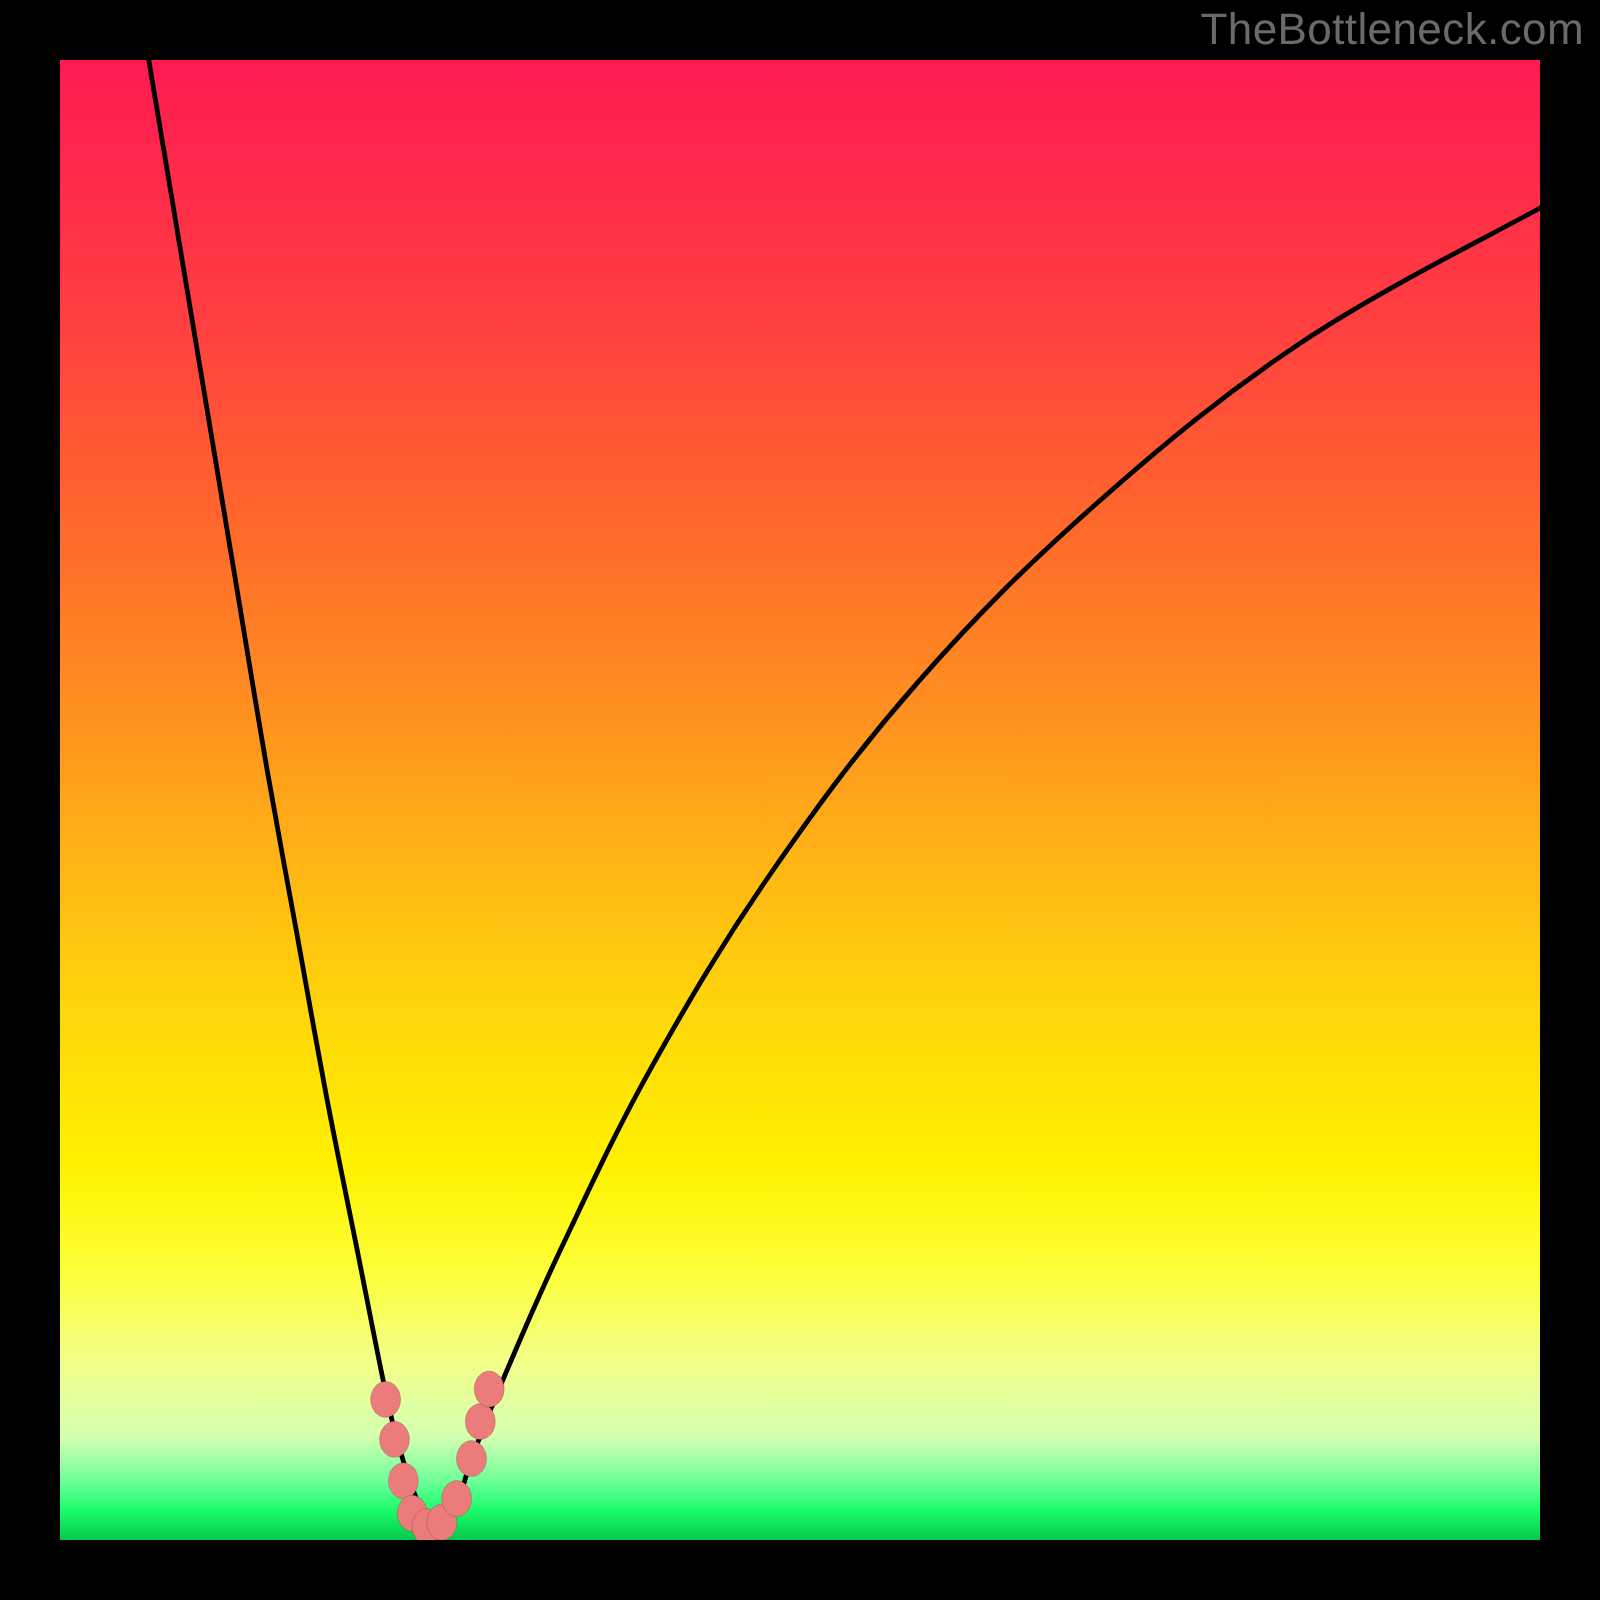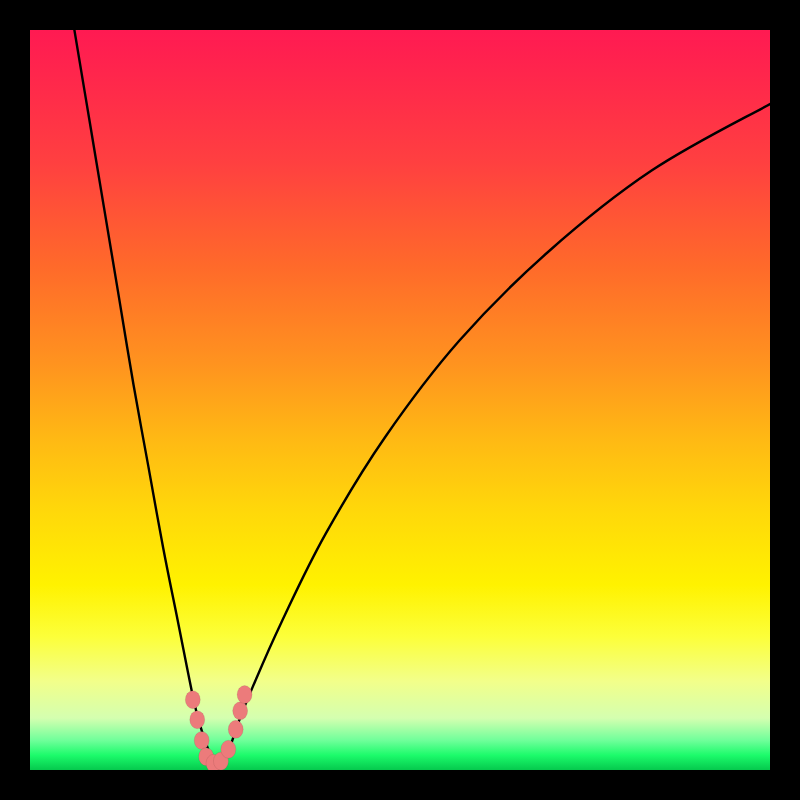--- a/index.html
+++ b/index.html
@@ -62,20 +62,21 @@
   .marker {
     fill: #ec7b7b;
     stroke: rgba(0,0,0,0.15);
     stroke-width: 0.5;
   }
 </style>
 </head>
 <body>
 
 <div class="frame">
+  <div class="watermark">TheBottleneck.com</div>
 
   <div class="plot-area">
     <svg class="curve" viewBox="0 0 740 740" preserveAspectRatio="none">
       <path id="curve-path" fill="none" stroke="#000" stroke-width="2.4" stroke-linecap="round" d="M 44.4 0 C 47.064 15.983999999999991 53.872 56.83199999999995 59.2 88.79999999999995 C 64.528 120.76799999999996 68.672 145.632 74 177.60000000000002 C 79.328 209.56800000000004 83.472 234.432 88.8 266.4 C 94.128 298.368 98.272 324.56399999999996 103.60000000000001 355.2 C 108.92800000000001 385.836 113.072 407.29600000000005 118.4 436.6 C 123.72800000000001 465.904 127.87199999999999 490.028 133.2 518 C 138.528 545.972 142.672 565.36 148 592 C 153.328 618.64 158.804 647.352 162.8 666 C 166.79600000000002 684.648 167.53600000000003 686.2760000000001 170.20000000000002 695.6 C 172.864 704.924 174.936 711.14 177.6 717.8 C 180.26399999999998 724.4599999999999 182.33599999999998 729.936 185 732.6 C 187.66400000000002 735.264 189.736 735.264 192.4 732.6 C 195.06400000000002 729.936 197.136 724.4599999999999 199.8 717.8 C 202.46400000000003 711.14 203.204 706.256 207.20000000000002 695.6 C 211.19600000000003 684.9440000000001 214.008 677.248 222 658.6 C 229.992 639.952 238.28000000000003 619.972 251.60000000000002 592 C 264.92 564.028 277.35200000000003 536.5 296 503.2 C 314.64799999999997 469.9 331.224 441.632 355.2 407 C 379.176 372.368 399.89599999999996 344.1 429.2 310.8 C 458.504 277.5 483.368 252.63600000000002 518 222 C 552.6320000000001 191.36399999999998 581.64 167.2399999999999 621.6 140.5999999999999 C 661.5600000000001 113.95999999999991 718.688 85.98799999999999 740 74"></path>
       <g id="marker-group">
           <ellipse cx="162.8" cy="669.7" rx="7.5" ry="9" class="marker"></ellipse>
           <ellipse cx="167.24" cy="689.68" rx="7.5" ry="9" class="marker"></ellipse>
           <ellipse cx="171.67999999999998" cy="710.4" rx="7.5" ry="9" class="marker"></ellipse>
           <ellipse cx="176.12" cy="726.68" rx="7.5" ry="9" class="marker"></ellipse>
           <ellipse cx="183.52" cy="733.34" rx="7.5" ry="9" class="marker"></ellipse>

